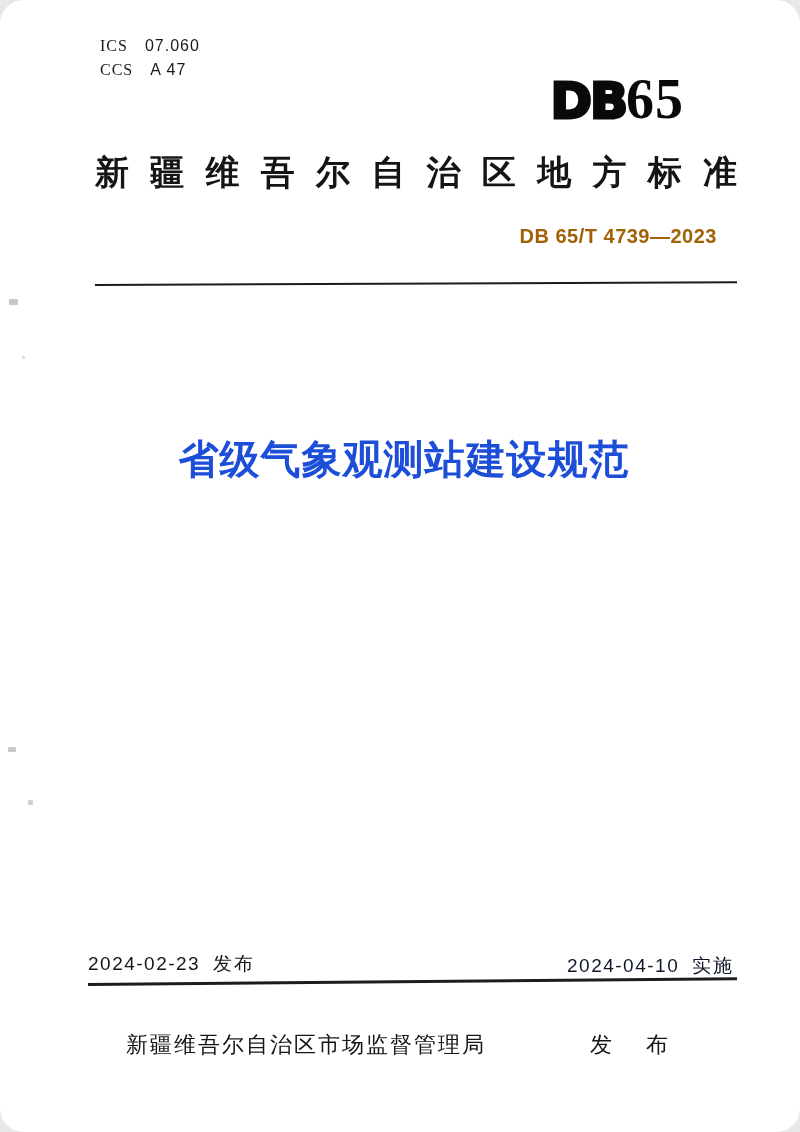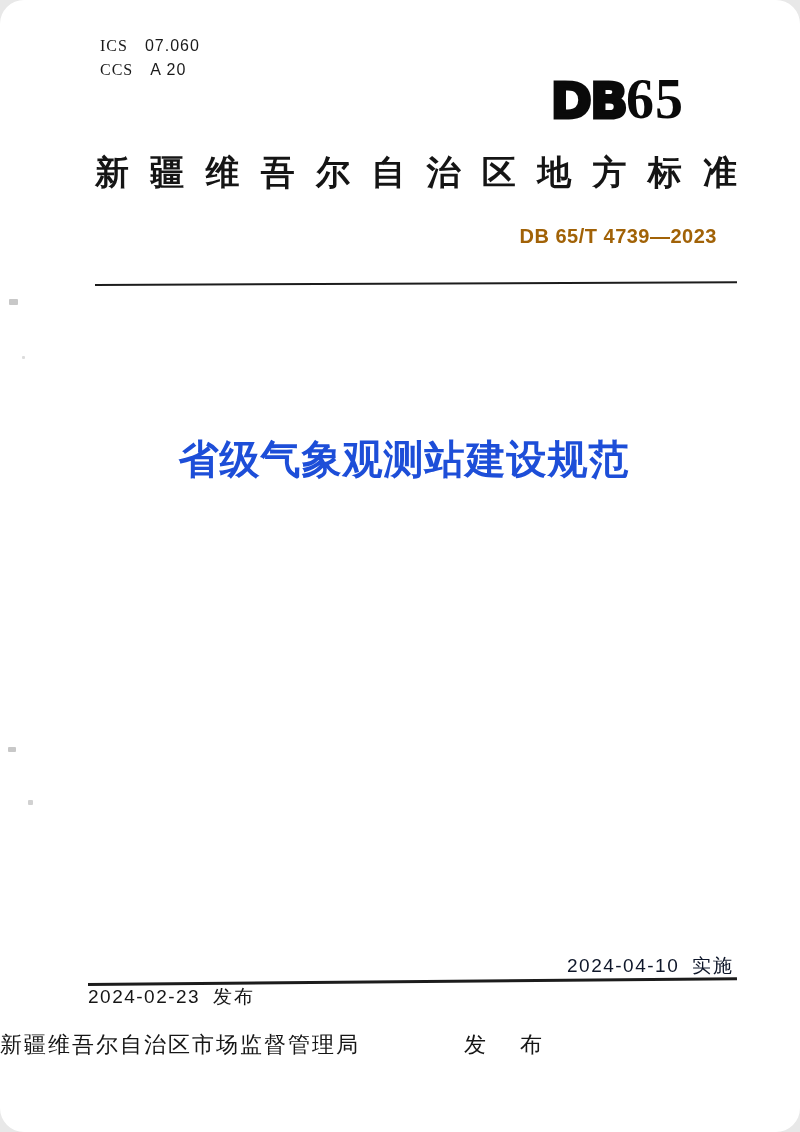--- a/index.html
+++ b/index.html
@@ -74,35 +74,35 @@
   .title-en {
     position:absolute; left:0; top:507px; width:100%;
     text-align:center;
     font-family:"Liberation Serif", serif;
     font-size:19px; font-weight:bold;
     color:#141414;
   }
 
   
   .date-left {
-    position:absolute; left:88px; top:984px;
+    position:absolute; left:88px; top:951px;
     font-size:19px; letter-spacing:1.5px; color:#161616;
     white-space:nowrap;
   }
   .date-right {
     position:absolute; right:66px; top:953px;
     font-size:19px; letter-spacing:1.5px; color:#0f172a;
     white-space:nowrap;
   }
   .date-label { margin-left:6px; letter-spacing:2px; }
 
   
   .publisher-row {
     position:absolute; left:0; top:1030px; width:100%;
-    display:flex; justify-content:flex-start; align-items:baseline; gap:56px;
+    display:flex; justify-content:center; align-items:baseline; gap:56px;
     font-size:22px; letter-spacing:2px; color:#161616;
     white-space:nowrap;
   }
   .publish-label { letter-spacing:6px;margin-left:48px; }
 
   
   .speck { position:absolute; background:#9a9a9a; opacity:0.55; border-radius:1px; }
   .speck1 { left:9px;  top:299px; width:9px; height:6px; }
   .speck2 { left:22px; top:356px; width:3px; height:3px; opacity:0.35; }
   .speck3 { left:8px;  top:747px; width:8px; height:5px; }
@@ -113,21 +113,21 @@
 
 <div class="page">
 
   <div class="code-block">
     <div class="code-line">
       <span class="code-label">ICS</span>
       <span class="code-value">07.060</span>
     </div>
     <div class="code-line">
       <span class="code-label">CCS</span>
-      <span class="code-value">A 20</span>
+      <span class="code-value">A 47</span>
     </div>
   </div>
 
   <div class="logo">
     <span class="logo-db">DB</span>
     <span class="logo-num">65</span>
   </div>
 
   <div class="std-type">
       <span>新</span>

